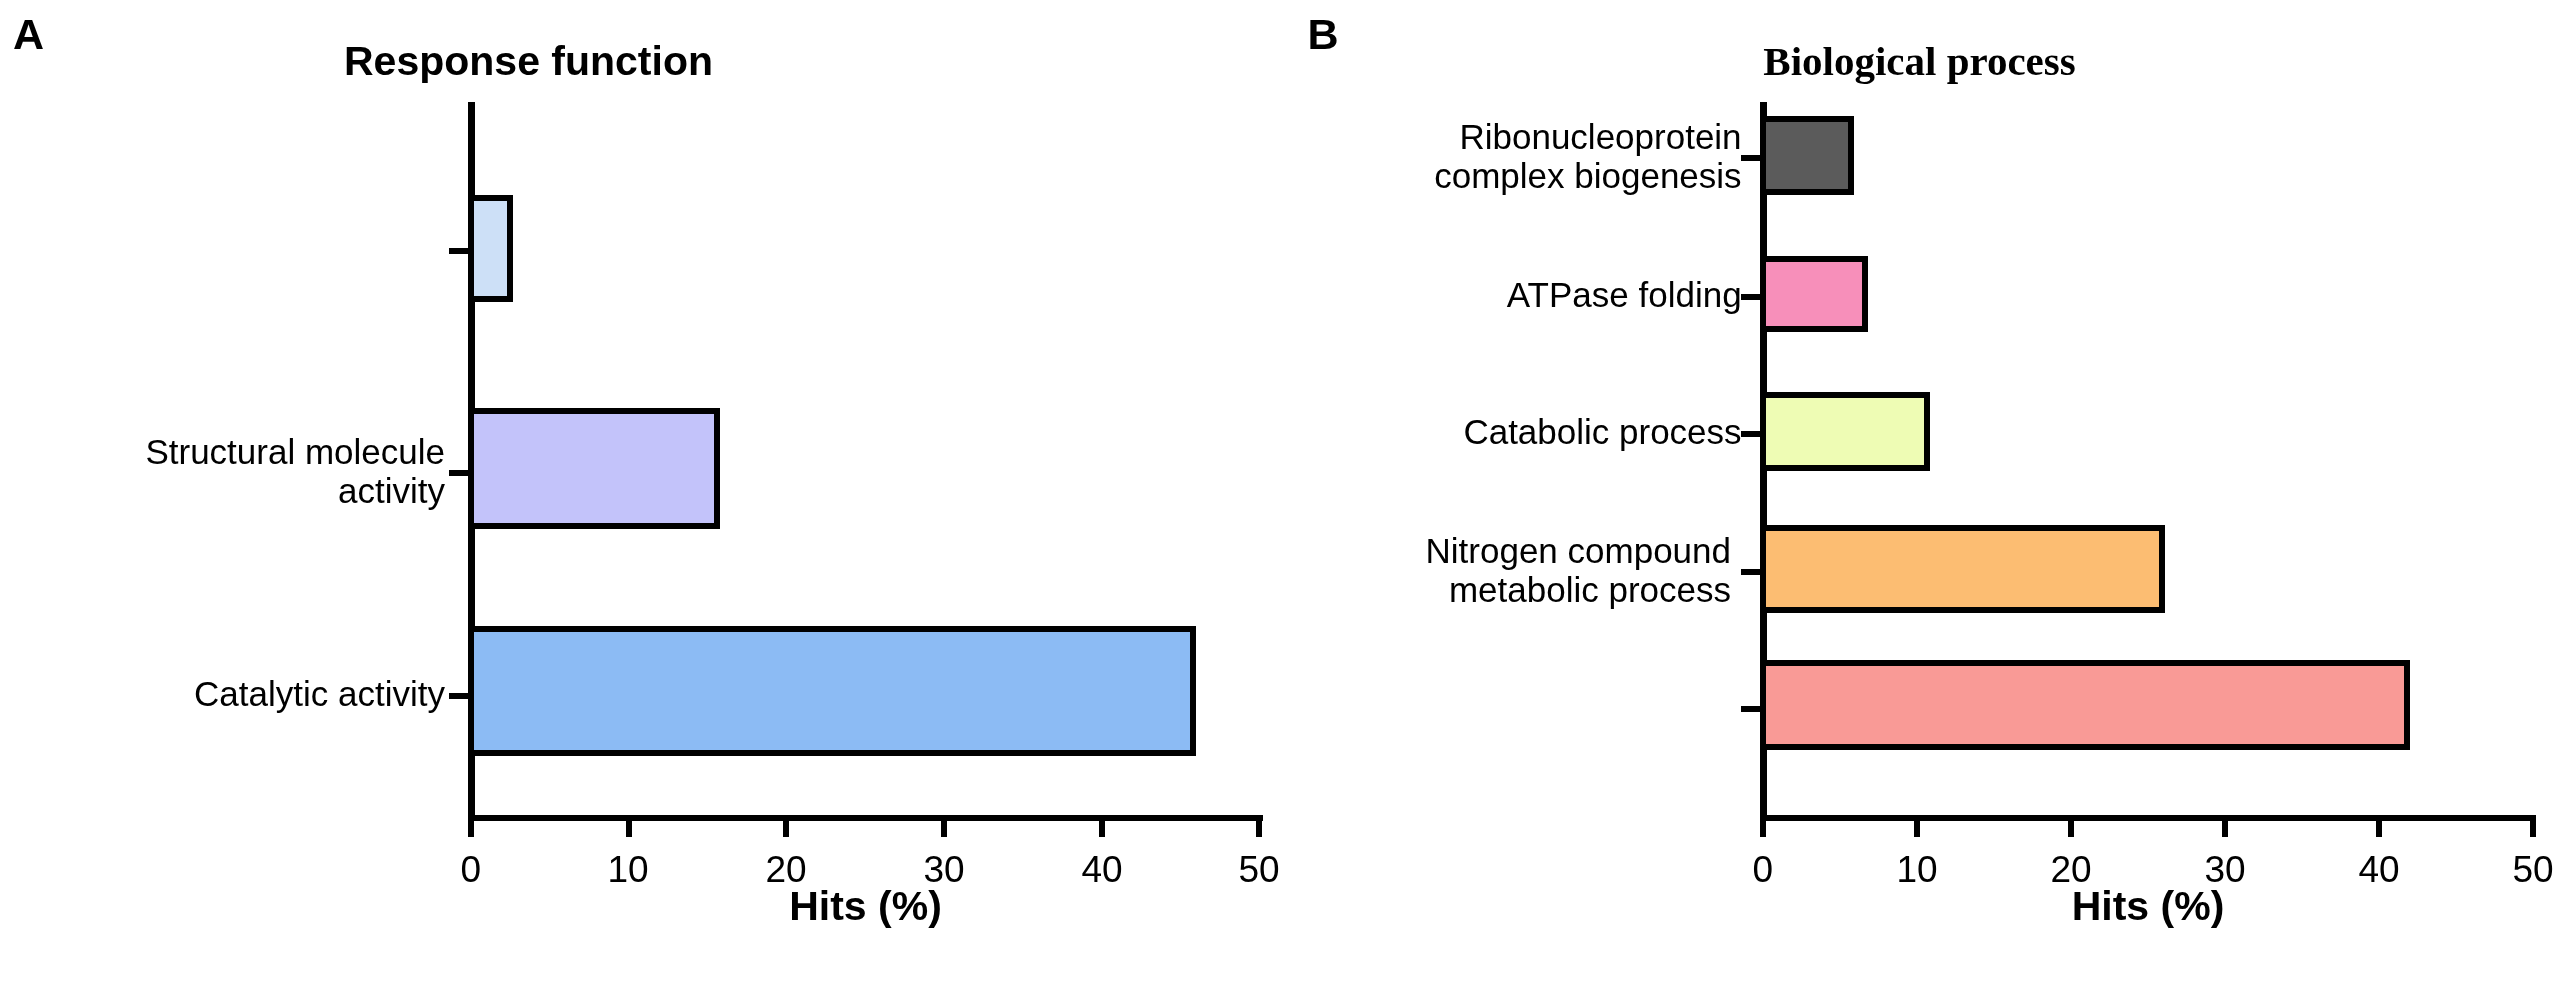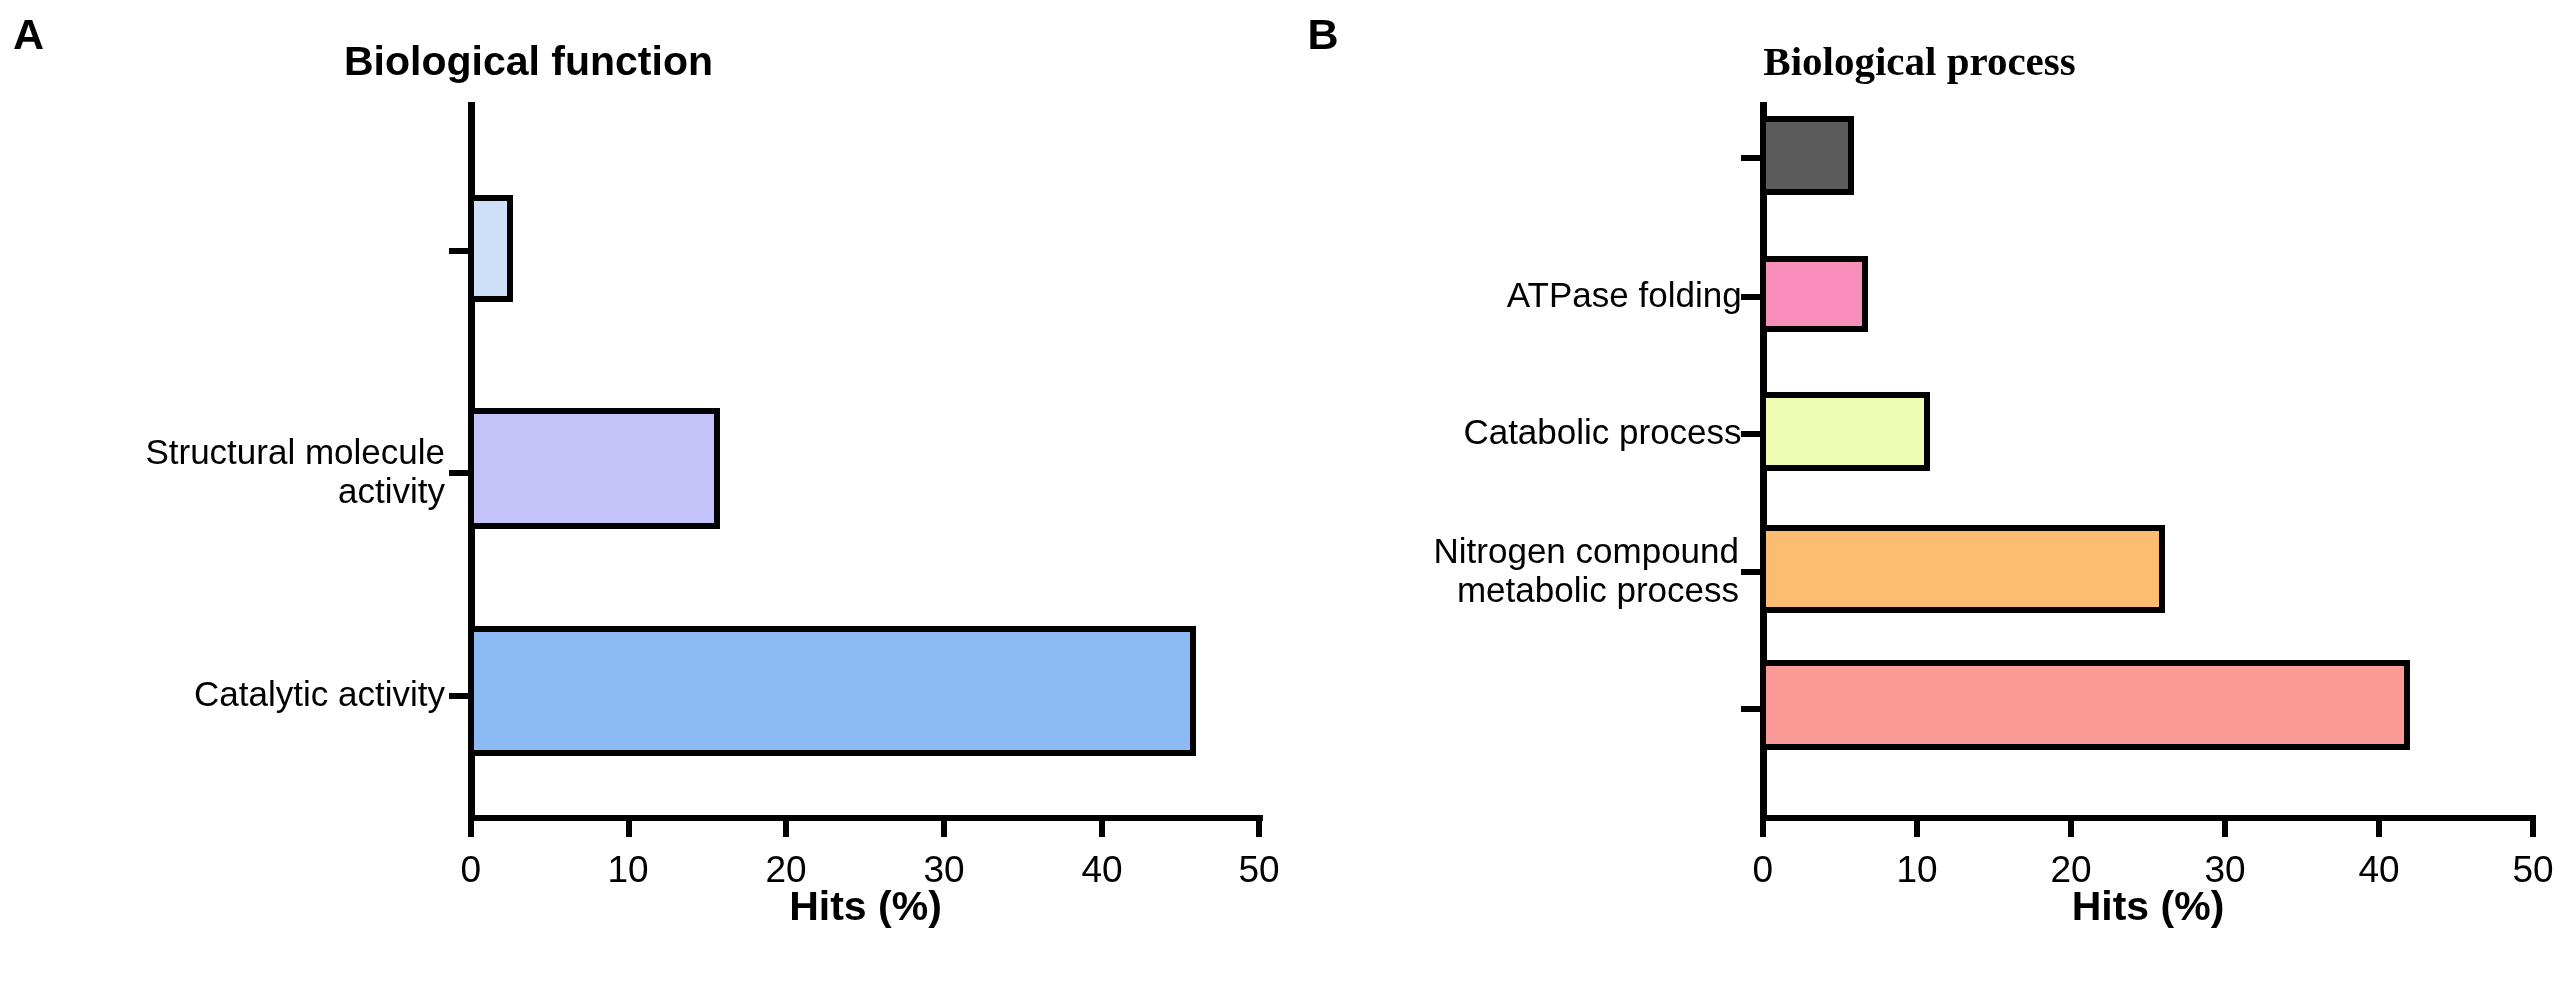--- a/index.html
+++ b/index.html
@@ -123,21 +123,21 @@
   #panel-a .axis-title { left: 468px; top: 886px; width: 795px; }
   #panel-b .axis-title { left: 471px; top: 886px; width: 776px; }
 </style>
 </head>
 <body>
 
 <div class="figure">
 
   <div class="panel" id="panel-a">
     <div class="panel-letter">A</div>
-    <div class="panel-title">Biological function</div>
+    <div class="panel-title">Response function</div>
 
     <div class="plot" id="plot-a">
       <div class="axis-line-y"></div>
       <div class="axis-line-x"></div>
 
       <div class="tick" style="left:0px;"></div>
       <div class="tick-label" style="left:2.8px;">0</div>
       <div class="tick" style="left:158px;"></div>
       <div class="tick-label" style="left:160px;">10</div>
       <div class="tick" style="left:315px;"></div>
@@ -192,22 +192,24 @@
       <div class="ytick" style="top:467px;"></div>
       <div class="ytick" style="top:604px;"></div>
 
       <div class="bar" id="bar-b-0" style="left:0px; top:14px; width:94px; height:79px; background:#5b5b5b;"></div>
       <div class="bar" id="bar-b-1" style="left:0px; top:154px; width:108px; height:76px; background:#f78fba;"></div>
       <div class="bar" id="bar-b-2" style="left:0px; top:290px; width:170px; height:79px; background:#eefcb4;"></div>
       <div class="bar" id="bar-b-3" style="left:0px; top:423px; width:405px; height:88px; background:#fcbd72;"></div>
       <div class="bar" id="bar-b-4" style="left:0px; top:558px; width:650px; height:90px; background:#f99a96;"></div>
     </div>
 
+    <div class="cat-label" style="left:18.6px; top:156px; width:434px;">Ribonucleoprotein
+complex biogenesis</div>
     <div class="cat-label" style="left:18.6px; top:295px; width:434px;">ATPase folding</div>
     <div class="cat-label" style="left:18.6px; top:432px; width:434px;">Catabolic process</div>
-    <div class="cat-label" style="left:16px; top:570px; width:434px;">Nitrogen compound
+    <div class="cat-label" style="left:8px; top:570px; width:434px;">Nitrogen compound
 metabolic process</div>
 
     <div class="axis-title">Hits (%)</div>
   </div>
 
 </div>
 
 
 </body></html>

